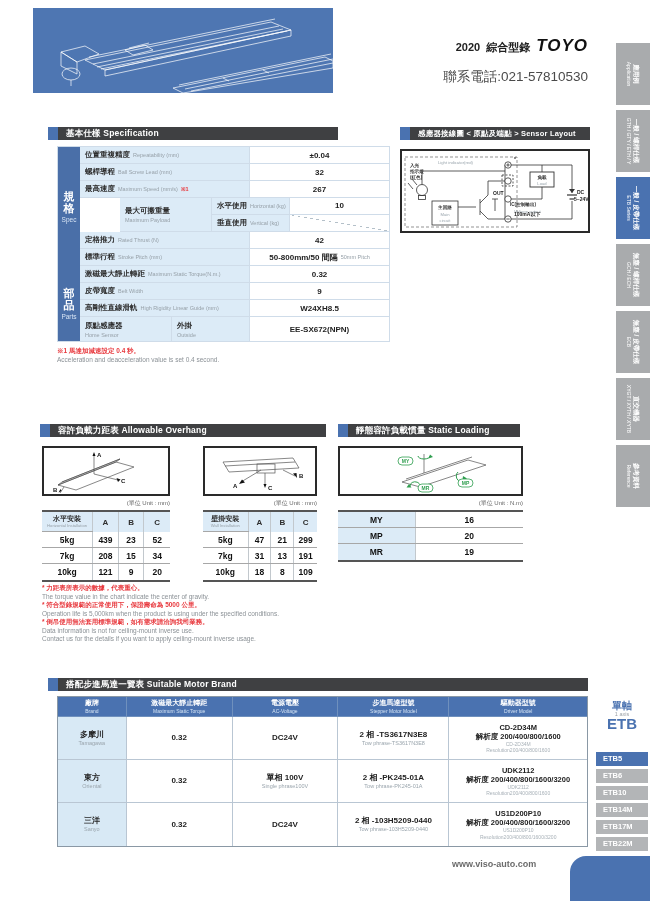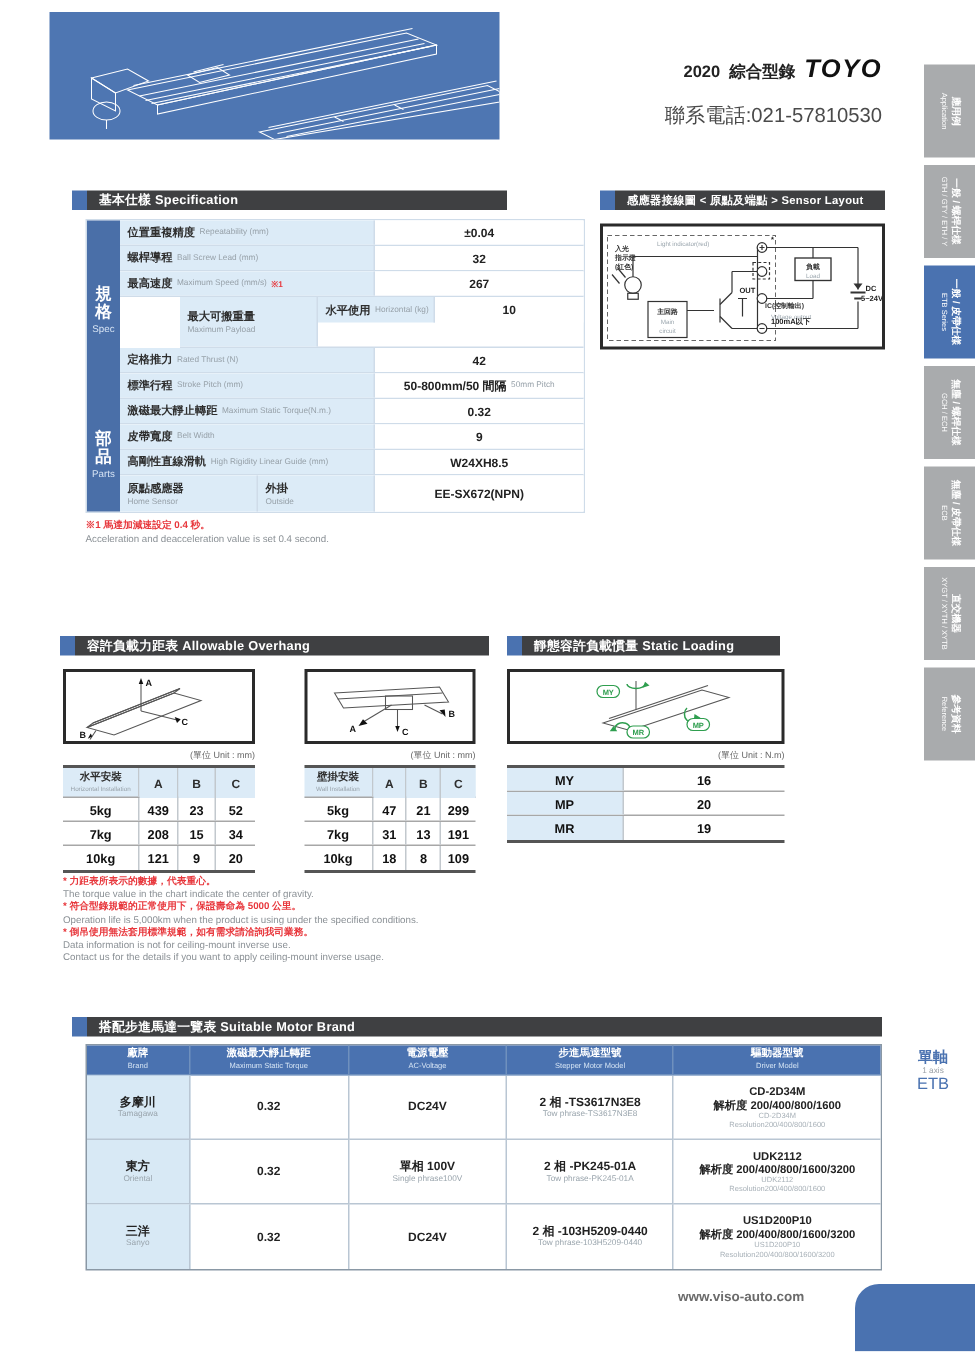--- a/index.html
+++ b/index.html
@@ -93,21 +93,21 @@
   .t-main { font-size:8px; font-weight:bold; color:#222; line-height:10px; }
   .t-sub { font-size:5.5px; color:#9aa5ad; line-height:7px; }
   .t-d1 { font-size:7.5px; font-weight:bold; color:#222; line-height:9px; }
   .t-d3 { font-size:5px; color:#a8b1b8; line-height:6.5px; }
   .c0 { width:13%; } .c1 { width:20%; } .c2 { width:20%; } .c3 { width:21%; } .c4 { width:26%; }
 
   
   .series-label { position:absolute; left:596px; top:700px; width:52px; text-align:center; }
   .sl-zh { font-size:10px; font-weight:bold; color:#4a72b0; line-height:11px; }
   .sl-en { font-size:5.5px; color:#9aa0a6; line-height:7px; }
-  .sl-model { font-size:11px; font-weight:normal; color:#4a72b0; line-height:11px; }
+  .sl-model { font-size:15px; font-weight:bold; color:#4a72b0; line-height:11px; }
   .series-tabs { position:absolute; left:596px; top:752px; }
   .stab { width:52px; height:14px; background:#b3b5b7; color:#fff; font-size:7.5px; font-weight:bold; line-height:14px; padding-left:7px; margin-bottom:3px; cursor:pointer; }
   .stab.active { background:#4a72b0; }
 
   .footer-url { position:absolute; left:452px; top:859px; font-size:9px; font-weight:bold; color:#6b6b6b; }
   .corner { position:absolute; left:570px; top:856px; width:80px; height:45px; background:#4a72b0; border-top-left-radius:16px; }
 
   svg text { font-family:"Liberation Sans", sans-serif; }
   .st-zh { font-size:4.6px; font-weight:bold; fill:#333; }
   .st-gray { font-size:4.2px; fill:#9aa5ad; }
@@ -244,20 +244,27 @@
             <span class="en">Maximum Payload</span>
           </div>
         <div class="stack2">
           <div>
             <div class="lbl w78">
                 <span class="zh">水平使用</span>
                 <span class="en">Horizontal (kg)</span>
               </div>
             <div class="val">10</div>
           </div>
+          <div>
+            <div class="lbl w78">
+                <span class="zh">垂直使用</span>
+                <span class="en">Vertical (kg)</span>
+              </div>
+            <div class="val diag"></div>
+          </div>
         </div>
       </div>
       <div class="srow h17">
         <div class="lbl w170">
             <span class="zh">定格推力</span>
             <span class="en">Rated Thrust (N)</span>
           </div>
         <div class="val">42</div>
       </div>
       <div class="srow h17">
@@ -721,17 +728,25 @@
           <span class="t-d3">Resolution200/400/800/1600/3200</span>
         </div>
     </div>
   </div>
 
   <div class="series-label">
     <div class="sl-zh">單軸</div>
     <div class="sl-en">1 axis</div>
     <div class="sl-model">ETB</div>
   </div>
+  <div class="series-tabs">
+    <div class="stab active">ETB5</div>
+    <div class="stab">ETB6</div>
+    <div class="stab">ETB10</div>
+    <div class="stab">ETB14M</div>
+    <div class="stab">ETB17M</div>
+    <div class="stab">ETB22M</div>
+  </div>
 
   <div class="footer-url">www.viso-auto.com</div>
   <div class="corner"></div>
 
 </div>
 
 </body></html>

